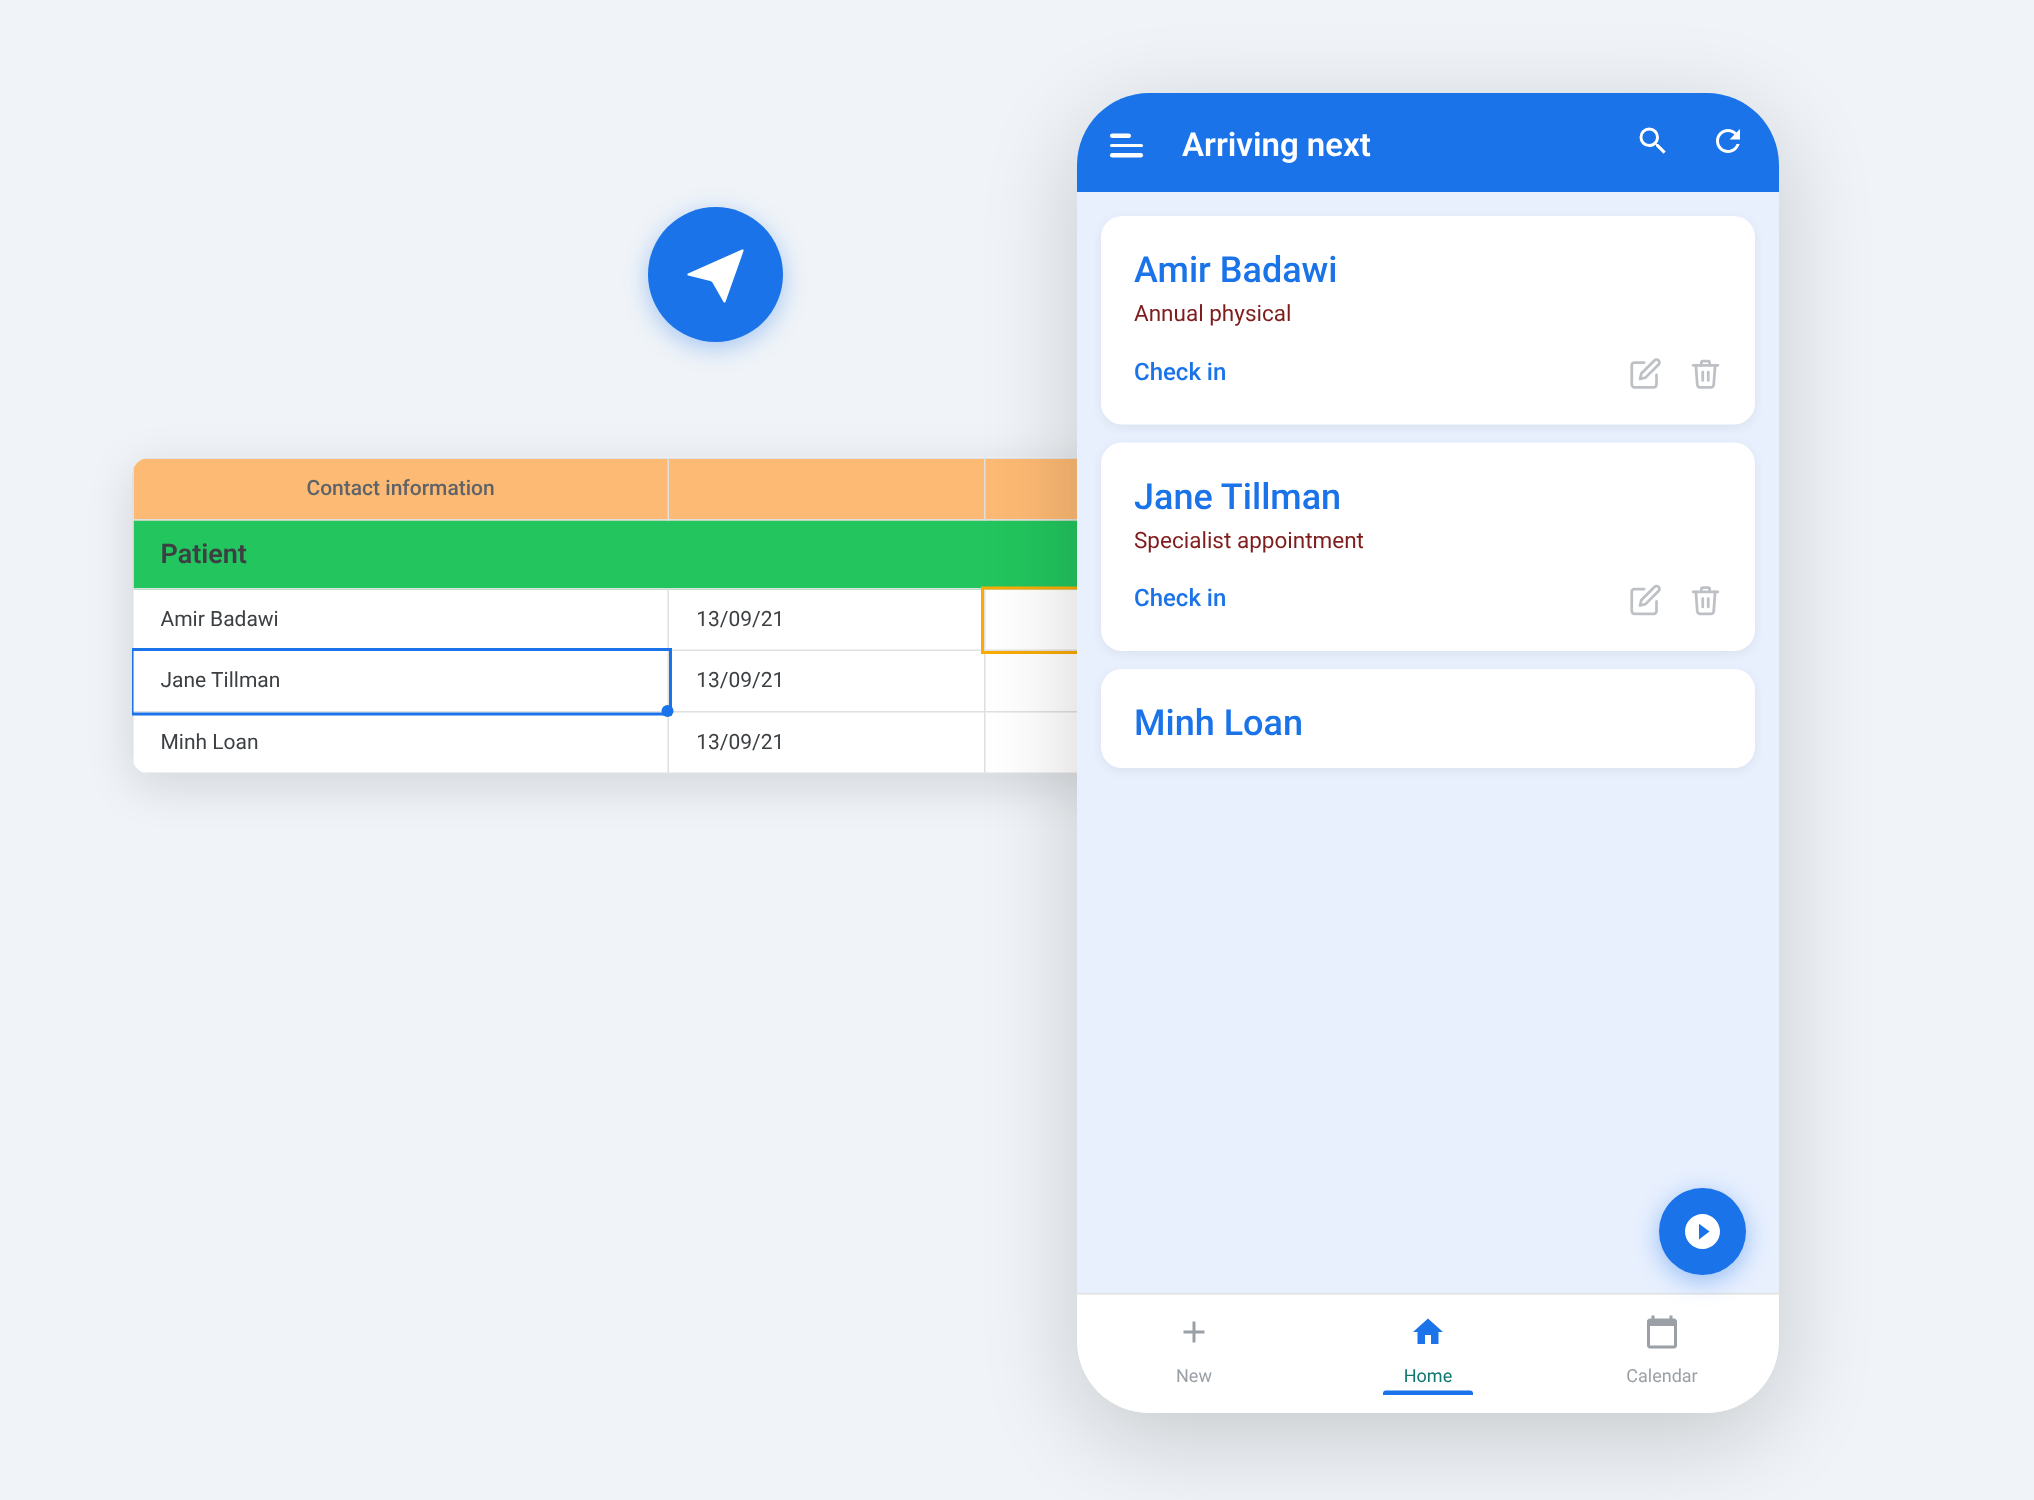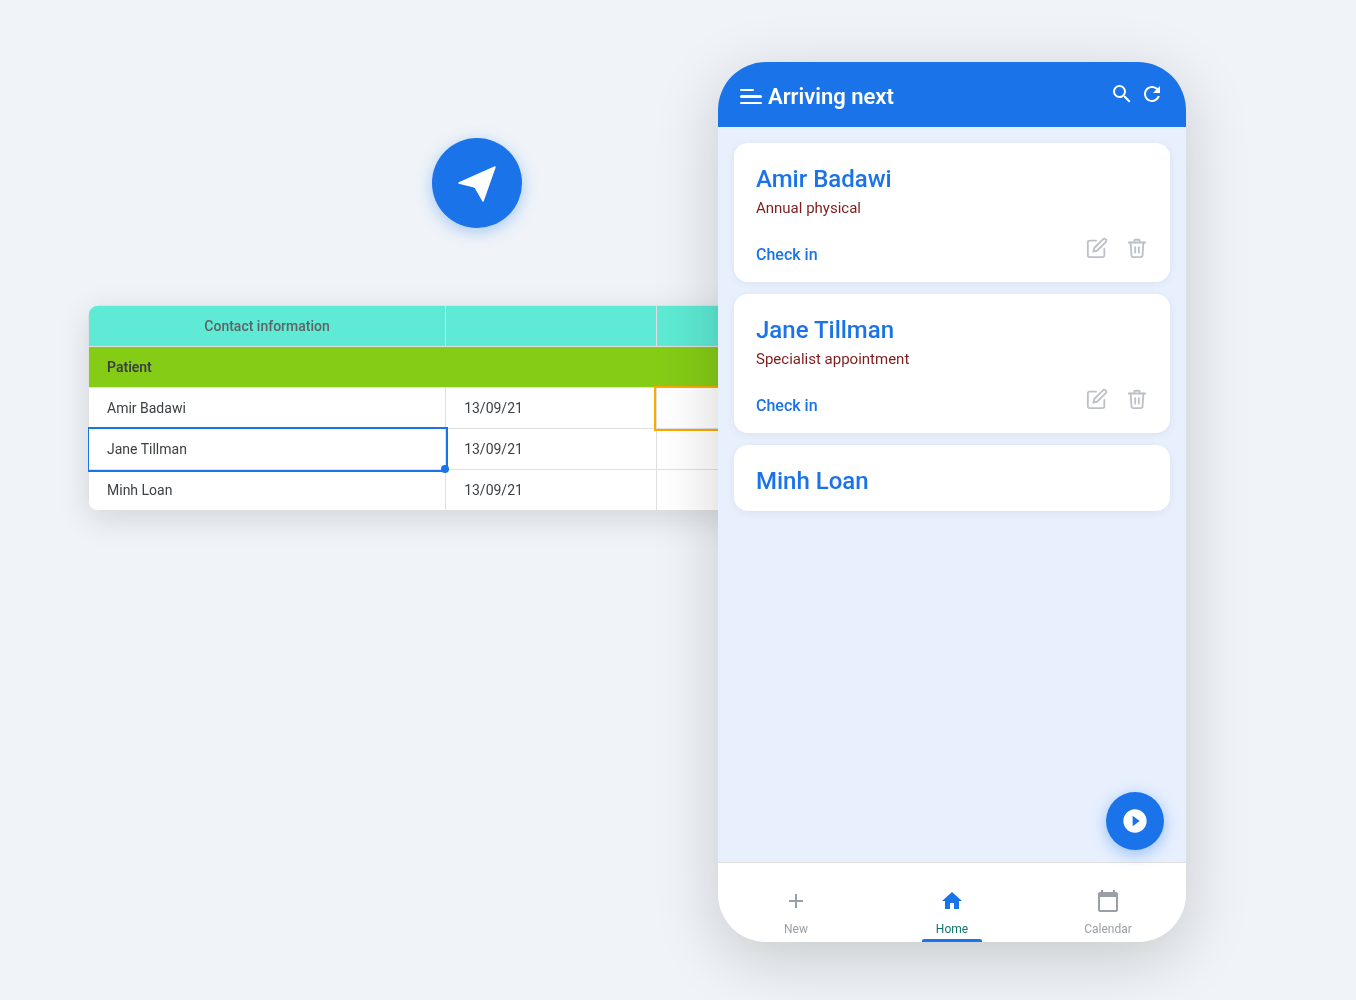--- a/index.html
+++ b/index.html
@@ -50,29 +50,29 @@
       border-collapse: collapse;
     }
     .sheet-table th,
     .sheet-table td {
       border: 1px solid #e0e0e0;
       padding: 12px 18px;
       font-size: 14px;
       color: #3c4043;
     }
     .sheet-table thead th {
-      background: #5eead4;
+      background: #fdba74;
       font-weight: 500;
       color: #5f6368;
     }
     .sheet-section-header td {
-      background: #84cc16;
+      background: #22c55e;
       color: #1e8e3e;
       font-weight: 600;
-      font-size: 14px;
+      font-size: 18px;
     }
     .sheet-table tbody tr td:first-child {
       color: #3c4043;
     }
     .cell-dot-blue {
       position: absolute;
       bottom: -4px;
       right: -4px;
       width: 8px;
       height: 8px;
@@ -105,21 +105,21 @@
       display: flex;
       flex-direction: column;
     }
 
     
     .phone-topbar {
       background: #1a73e8;
       padding: 20px 22px 16px 22px;
       display: flex;
       align-items: center;
-      gap: 6px;
+      gap: 26px;
       flex-shrink: 0;
     }
     .phone-topbar-title {
       flex: 1;
       font-size: 22px;
       font-weight: 600;
       color: #fff;
     }
     .phone-topbar-icon {
       color: #fff;
@@ -165,21 +165,21 @@
       color: #1a73e8;
       margin-bottom: 6px;
     }
     .patient-card-desc {
       font-size: 15px;
       color: #7f1d1d;
       margin-bottom: 20px;
     }
     .patient-card-actions {
       display: flex;
-      align-items: flex-end;
+      align-items: flex-start;
       justify-content: space-between;
     }
     .checkin-link {
       font-size: 16px;
       font-weight: 500;
       color: #1a73e8;
       cursor: pointer;
       text-decoration: none;
     }
     .card-action-icons {
@@ -223,21 +223,21 @@
       box-shadow: 0 2px 8px rgba(0,0,0,0.06);
       flex-shrink: 0;
       overflow: hidden;
       max-height: 70px;
     }
 
     
     .phone-bottomnav {
       background: #fff;
       display: flex;
-      align-items: flex-end;
+      align-items: center;
       border-top: 1px solid #e0e0e0;
       flex-shrink: 0;
       height: 80px;
       position: relative;
     }
     .nav-item {
       flex: 1;
       display: flex;
       flex-direction: column;
       align-items: center;

